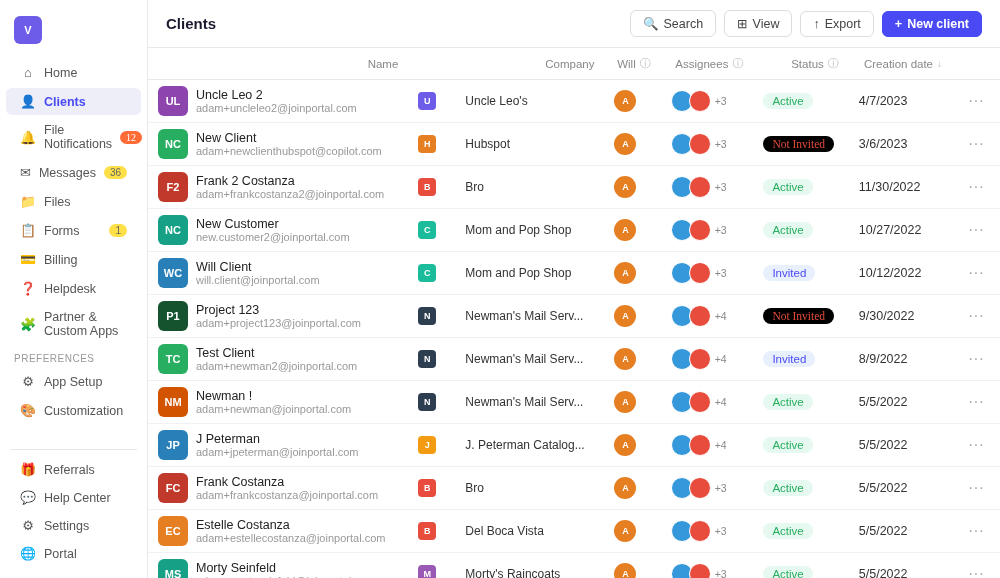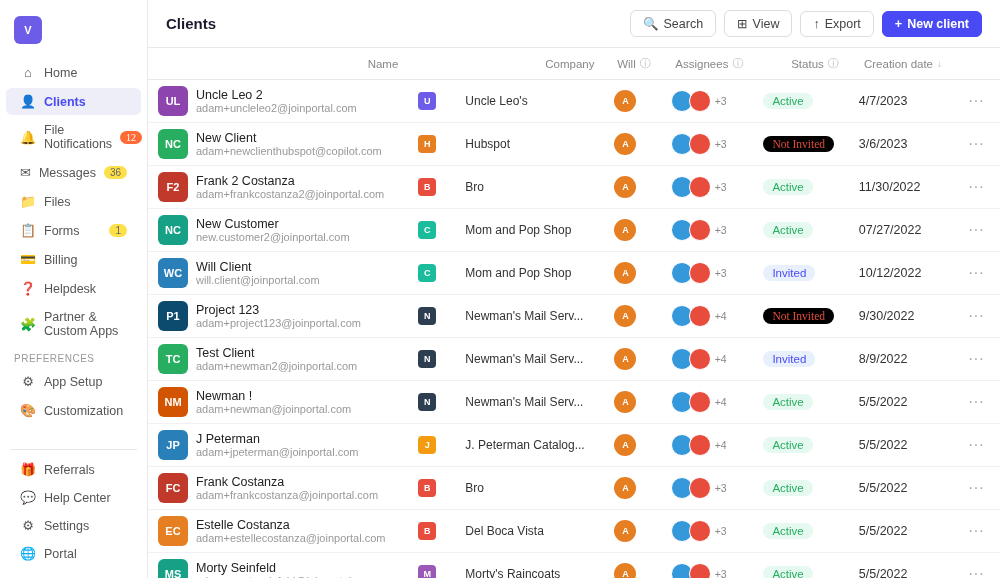--- a/index.html
+++ b/index.html
@@ -341,21 +341,21 @@
     <td>
       <div class="assignees">
         <div class="assignee-avatar" style="background:#3498db"></div>
         <div class="assignee-avatar" style="background:#e74c3c"></div>
         <span class="assignee-count">+3</span>
       </div>
     </td>
     <td>
       <span class="status-badge status-active">Active</span>
     </td>
-    <td>07/27/2022</td>
+    <td>10/27/2022</td>
     <td>
       <button class="more-btn">···</button>
     </td>
   </tr>
           <tr>
     <td>
       <div class="name-cell">
         <div class="client-avatar" style="background:#2980b9">WC</div>
         <div>
           <div class="client-name">Will Client</div>
@@ -385,21 +385,21 @@
       <span class="status-badge status-invited">Invited</span>
     </td>
     <td>10/12/2022</td>
     <td>
       <button class="more-btn">···</button>
     </td>
   </tr>
           <tr>
     <td>
       <div class="name-cell">
-        <div class="client-avatar" style="background:#0c4a6e">P1</div>
+        <div class="client-avatar" style="background:#14532d">P1</div>
         <div>
           <div class="client-name">Project 123</div>
           <div class="client-email">adam+project123@joinportal.com</div>
         </div>
       </div>
     </td>
     <td>
       <div class="company-badge">
         <div class="company-icon" style="background:#2c3e50">N</div>
         <span class="company-name">Newman's Mail Serv...</span>

